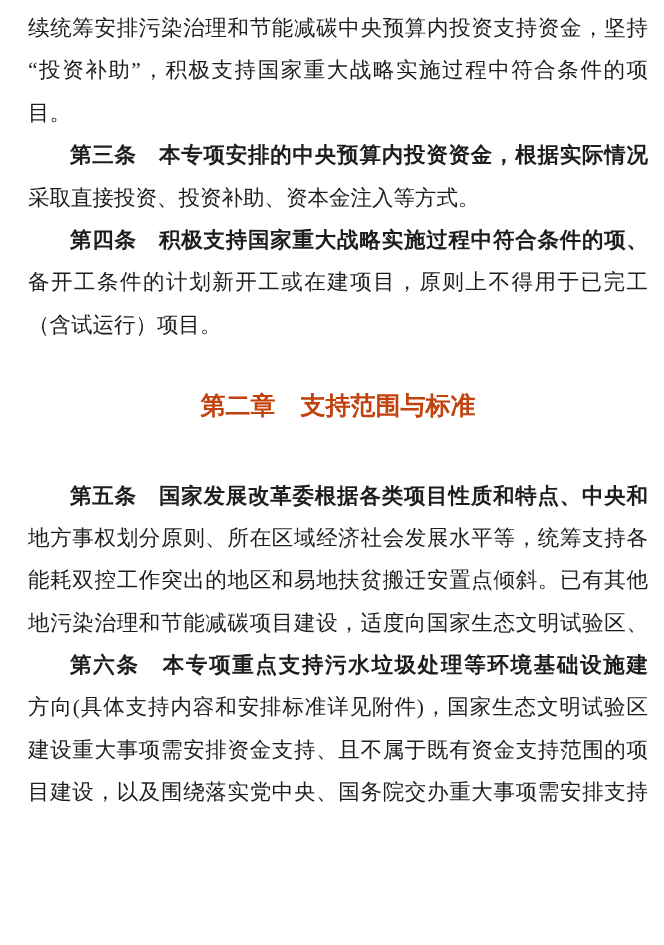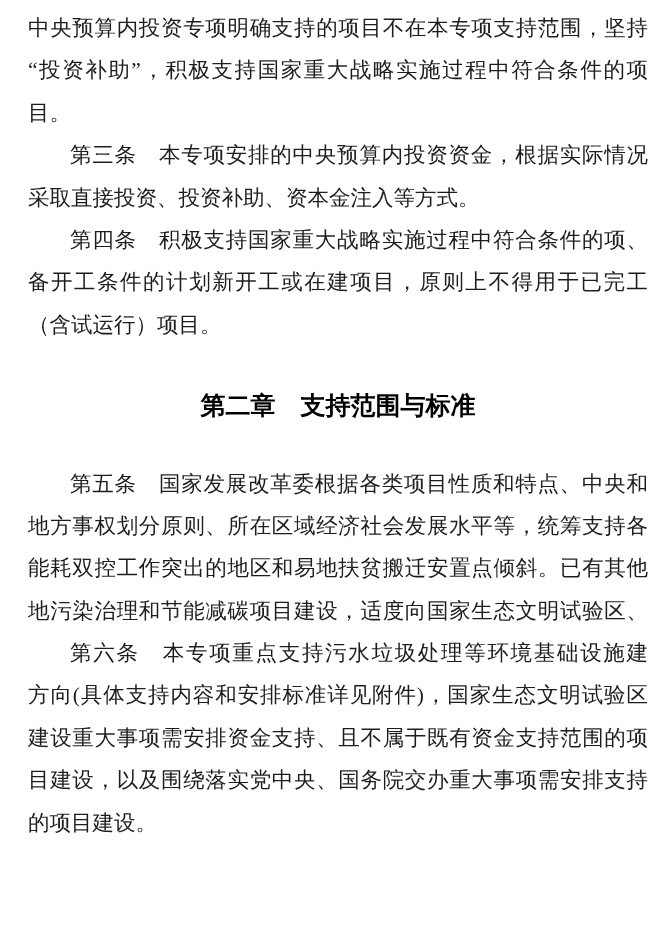--- a/index.html
+++ b/index.html
@@ -36,50 +36,50 @@
   .line.justify {
     white-space: normal;
     text-align: justify;
     text-align-last: justify;
     text-justify: inter-character;
     overflow: hidden;
     max-height: 42.4px;
   }
   .line.indent {
     text-indent: 42px;
+    font-weight: bold;
   }
   .heading {
     height: 42.4px;
     line-height: 42.4px;
     margin-top: 38px;
-    margin-bottom: 36px;
+    margin-bottom: 48px;
     text-align: center;
     font-family: "Liberation Sans", "DejaVu Sans", sans-serif;
     font-weight: bold;
     font-size: 25px;
-    color: #000000;
+    color: #c2410c;
   }
 </style>
 </head>
 <body>
 
 <div class="page">
   <div class="content" id="content">
-      <div class="line justify">中央预算内投资专项明确支持的项目不在本专项支持范围，坚持</div>
+      <div class="line justify">续统筹安排污染治理和节能减碳中央预算内投资支持资金，坚持</div>
       <div class="line justify">“投资补助”，积极支持国家重大战略实施过程中符合条件的项</div>
       <div class="line">目。</div>
       <div class="line indent justify">第三条　本专项安排的中央预算内投资资金，根据实际情况</div>
       <div class="line">采取直接投资、投资补助、资本金注入等方式。</div>
       <div class="line indent justify">第四条　积极支持国家重大战略实施过程中符合条件的项、具</div>
       <div class="line justify">备开工条件的计划新开工或在建项目，原则上不得用于已完工</div>
       <div class="line">（含试运行）项目。</div>
       <div class="heading">第二章　支持范围与标准</div>
       <div class="line indent justify">第五条　国家发展改革委根据各类项目性质和特点、中央和</div>
       <div class="line justify">地方事权划分原则、所在区域经济社会发展水平等，统筹支持各</div>
       <div class="line justify">能耗双控工作突出的地区和易地扶贫搬迁安置点倾斜。已有其他</div>
       <div class="line justify">地污染治理和节能减碳项目建设，适度向国家生态文明试验区、</div>
       <div class="line indent justify">第六条　本专项重点支持污水垃圾处理等环境基础设施建</div>
       <div class="line justify">方向(具体支持内容和安排标准详见附件)，国家生态文明试验区</div>
       <div class="line justify">建设重大事项需安排资金支持、且不属于既有资金支持范围的项</div>
       <div class="line justify">目建设，以及围绕落实党中央、国务院交办重大事项需安排支持</div>
-      <div class="line">的项目建设。</div>
     </div>
 </div>
 
 </body></html>

